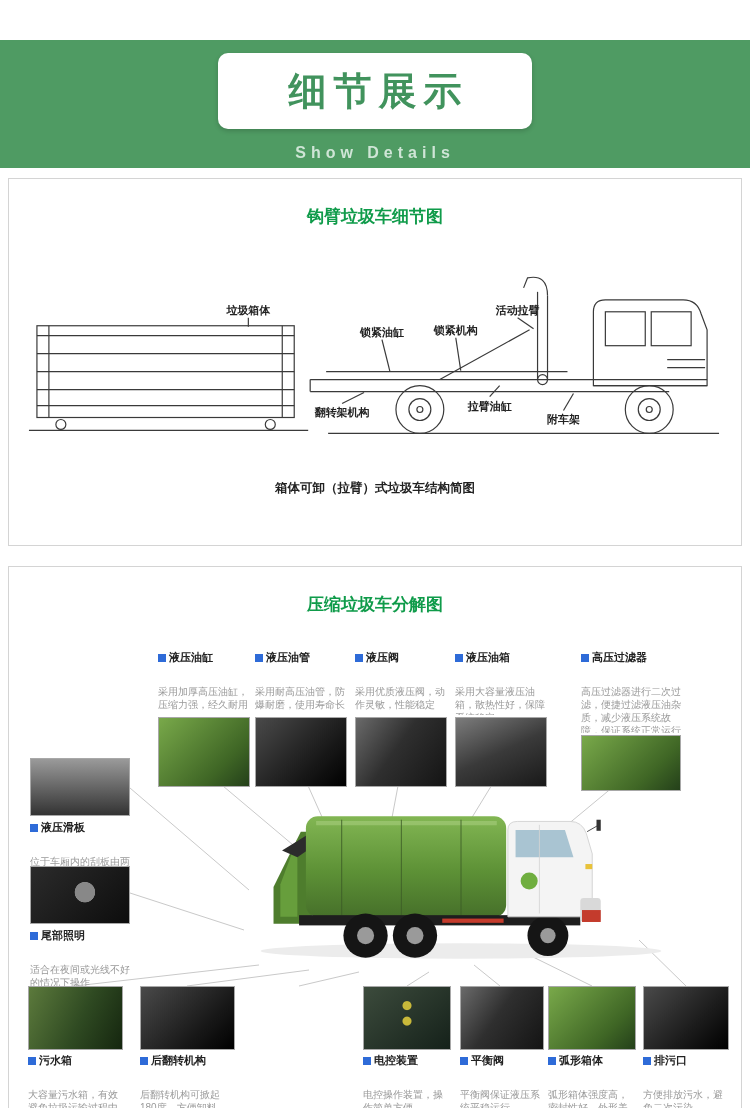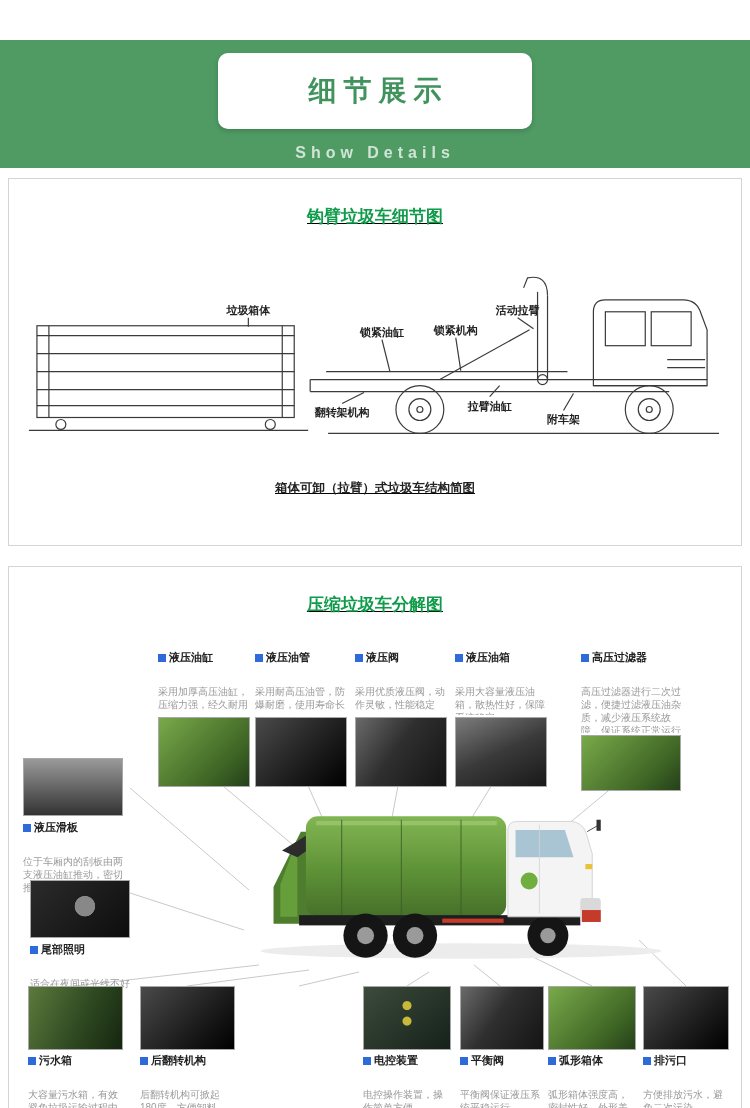--- a/index.html
+++ b/index.html
@@ -3,25 +3,25 @@
 <meta charset="utf-8">
 <style>
   * { margin:0; padding:0; box-sizing:border-box; }
   body { background:#ffffff; font-family:"Liberation Sans","DejaVu Sans",sans-serif; }
   .page { width:750px; height:1108px; position:relative; background:#fff; overflow:hidden; }
 
   
   .header-band { margin-top:40px; height:128px; background:#4f9b63; display:flex; flex-direction:column; align-items:center; }
   .title-box { margin-top:13px; width:314px; height:76px; background:#fff; border-radius:10px;
                display:flex; align-items:center; justify-content:center; box-shadow:0 2px 5px rgba(0,0,0,.18); }
-  .title-box span { font-size:28px; font-weight:bold; color:#41935d; letter-spacing:7px; padding-left:7px;font-family:Liberation Mono, monospace; }
+  .title-box span { font-size:38px; font-weight:bold; color:#41935d; letter-spacing:7px; padding-left:7px;font-family:Liberation Mono, monospace; }
   .header-sub { margin-top:15px; color:#cfe5d6; font-size:16px; letter-spacing:5px; font-weight:bold; }
 
   
-  .section { margin:10px 8px 0; border:1px solid #d4d4d4; background:#fff; overflow:hidden;text-decoration:underline; }
+  .section { margin:10px 8px 0; border:1px solid #d4d4d4; background:#fff; overflow:hidden; }
   .section-title { text-align:center; color:#0f9b4a; font-size:17px; font-weight:bold; margin-top:26px; }
   .section1 { height:368px; }
   .section2 { height:588px; margin-top:20px; }
 
   .diagram1 { display:block; width:100%; margin-top:6px; }
   .caption { text-align:center; font-size:12.5px; font-weight:bold; color:#222; margin-top:2px; }
 
   
   .explode { position:relative; height:478px; margin-top:4px; }
   .connectors { position:absolute; left:0; top:0; width:732px; height:478px; }
@@ -193,29 +193,29 @@
       </div>
       <div class="item t-item" style="left:446px; top:30px; width:92px;">
         <div class="lbl">
             <span class="bluesq"></span>
             <span>液压油箱</span>
           </div>
         <div class="desc">采用大容量液压油箱，散热性好，保障系统稳定</div>
         <div class="thumb ph-steel2"></div>
       </div>
 
-      <div class="item l-item" style="left:14px; top:138px; width:100px;">
+      <div class="item l-item" style="left:21px; top:138px; width:100px;">
         <div class="thumb ph-slide"></div>
         <div class="lbl">
             <span class="bluesq"></span>
             <span>液压滑板</span>
           </div>
         <div class="desc">位于车厢内的刮板由两支液压油缸推动，密切推压垃圾</div>
       </div>
-      <div class="item l-item" style="left:21px; top:260px; width:100px;">
+      <div class="item l-item" style="left:21px; top:246px; width:100px;">
         <div class="thumb ph-pipe"></div>
         <div class="lbl">
             <span class="bluesq"></span>
             <span>尾部照明</span>
           </div>
         <div class="desc">适合在夜间或光线不好的情况下操作</div>
       </div>
 
       <div class="truck-wrap">
         <svg viewBox="0 0 500 230" width="100%" height="100%" preserveAspectRatio="xMidYMax meet">

